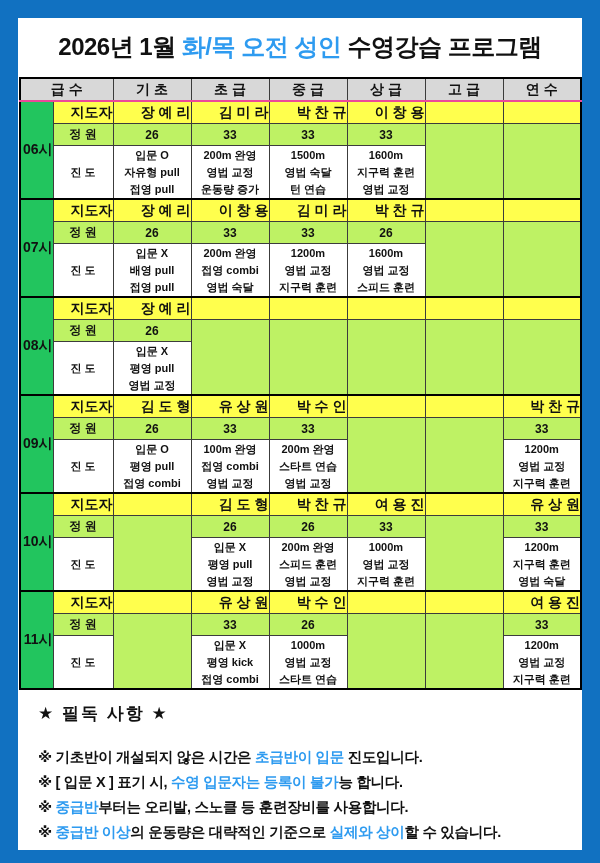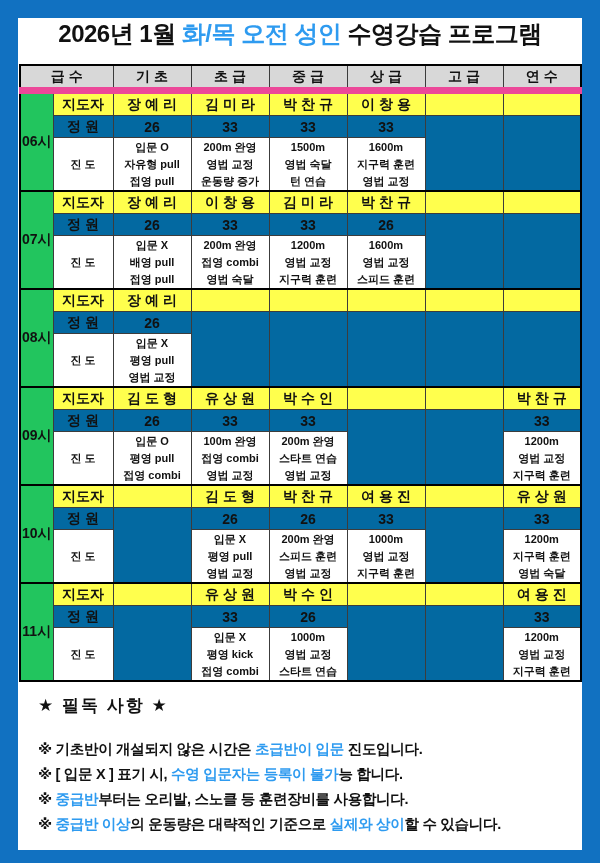--- a/index.html
+++ b/index.html
@@ -4,32 +4,32 @@
 <style>
   :root{
     --frame:#1171c1; --accent:#2e9bf0; --yellow:#ffff4d; --hdr:#d8d8d8; --ink:#111;
   }
   html,body{margin:0;padding:0;}
   body{
     width:600px;height:863px;background:var(--frame);position:relative;
     font-family:"Liberation Sans","DejaVu Sans",sans-serif;color:var(--ink);
   }
   .panel{position:absolute;left:18px;top:18px;width:564px;height:832px;background:#ffffff;overflow:hidden;}
-  .title{margin:0;padding-top:0;height:44px;text-align:center;font-size:24px;font-weight:800;
+  .title{margin:0;padding-top:13px;height:44px;text-align:center;font-size:24px;font-weight:800;
     letter-spacing:-0.5px;white-space:nowrap;}
   .title .accent{color:var(--accent);}
   table{border-collapse:collapse;table-layout:fixed;margin:2px 0 0 1px;border:2px solid #000;}
   th,td{border:1px solid #3c3c3c;padding:0;text-align:center;vertical-align:middle;overflow:hidden;}
-  thead th{background:var(--hdr);height:21px;font-size:14px;font-weight:bold;border-bottom:7px solid #ec4899;}
-  tr.block-top td{border-top:2px solid #000;}
+  thead th{background:var(--hdr);height:21px;font-size:14px;font-weight:bold;border-bottom:2px solid #ec4899;}
+  tr.block-top td{border-top:2px solid #000;text-align:right;}
   td.time{font-size:14px;font-weight:bold;background:#fff;}
   td.rowlabel{font-size:14px;font-weight:bold;}
   tr.r-inst td{background:var(--yellow);height:21px;font-size:14px;font-weight:bold;}
   tr.r-inst td.time{background:#22c55e;}
-  tr.r-cap td{height:21px;font-size:14px;font-weight:bold;background:#0369a1;text-align:center;}
+  tr.r-cap td{height:21px;font-size:12px;font-weight:bold;background:#bef264;text-align:center;}
   tr.r-prog td{height:52px;font-size:11px;font-weight:bold;background:#fff;}
   .prog-line{line-height:17px;white-space:nowrap;}
   td.empty{background:#fff;}
   .notes{margin:12px 12px 0 20px;}
   .notes-title{font-size:17px;font-weight:bold;letter-spacing:2px;margin-bottom:23px;}
   .note-line{font-size:14.5px;font-weight:bold;letter-spacing:-0.3px;margin-bottom:6px;white-space:nowrap;}
   .note-line .accent{color:var(--accent);}
 </style>
 </head>
 <body>

